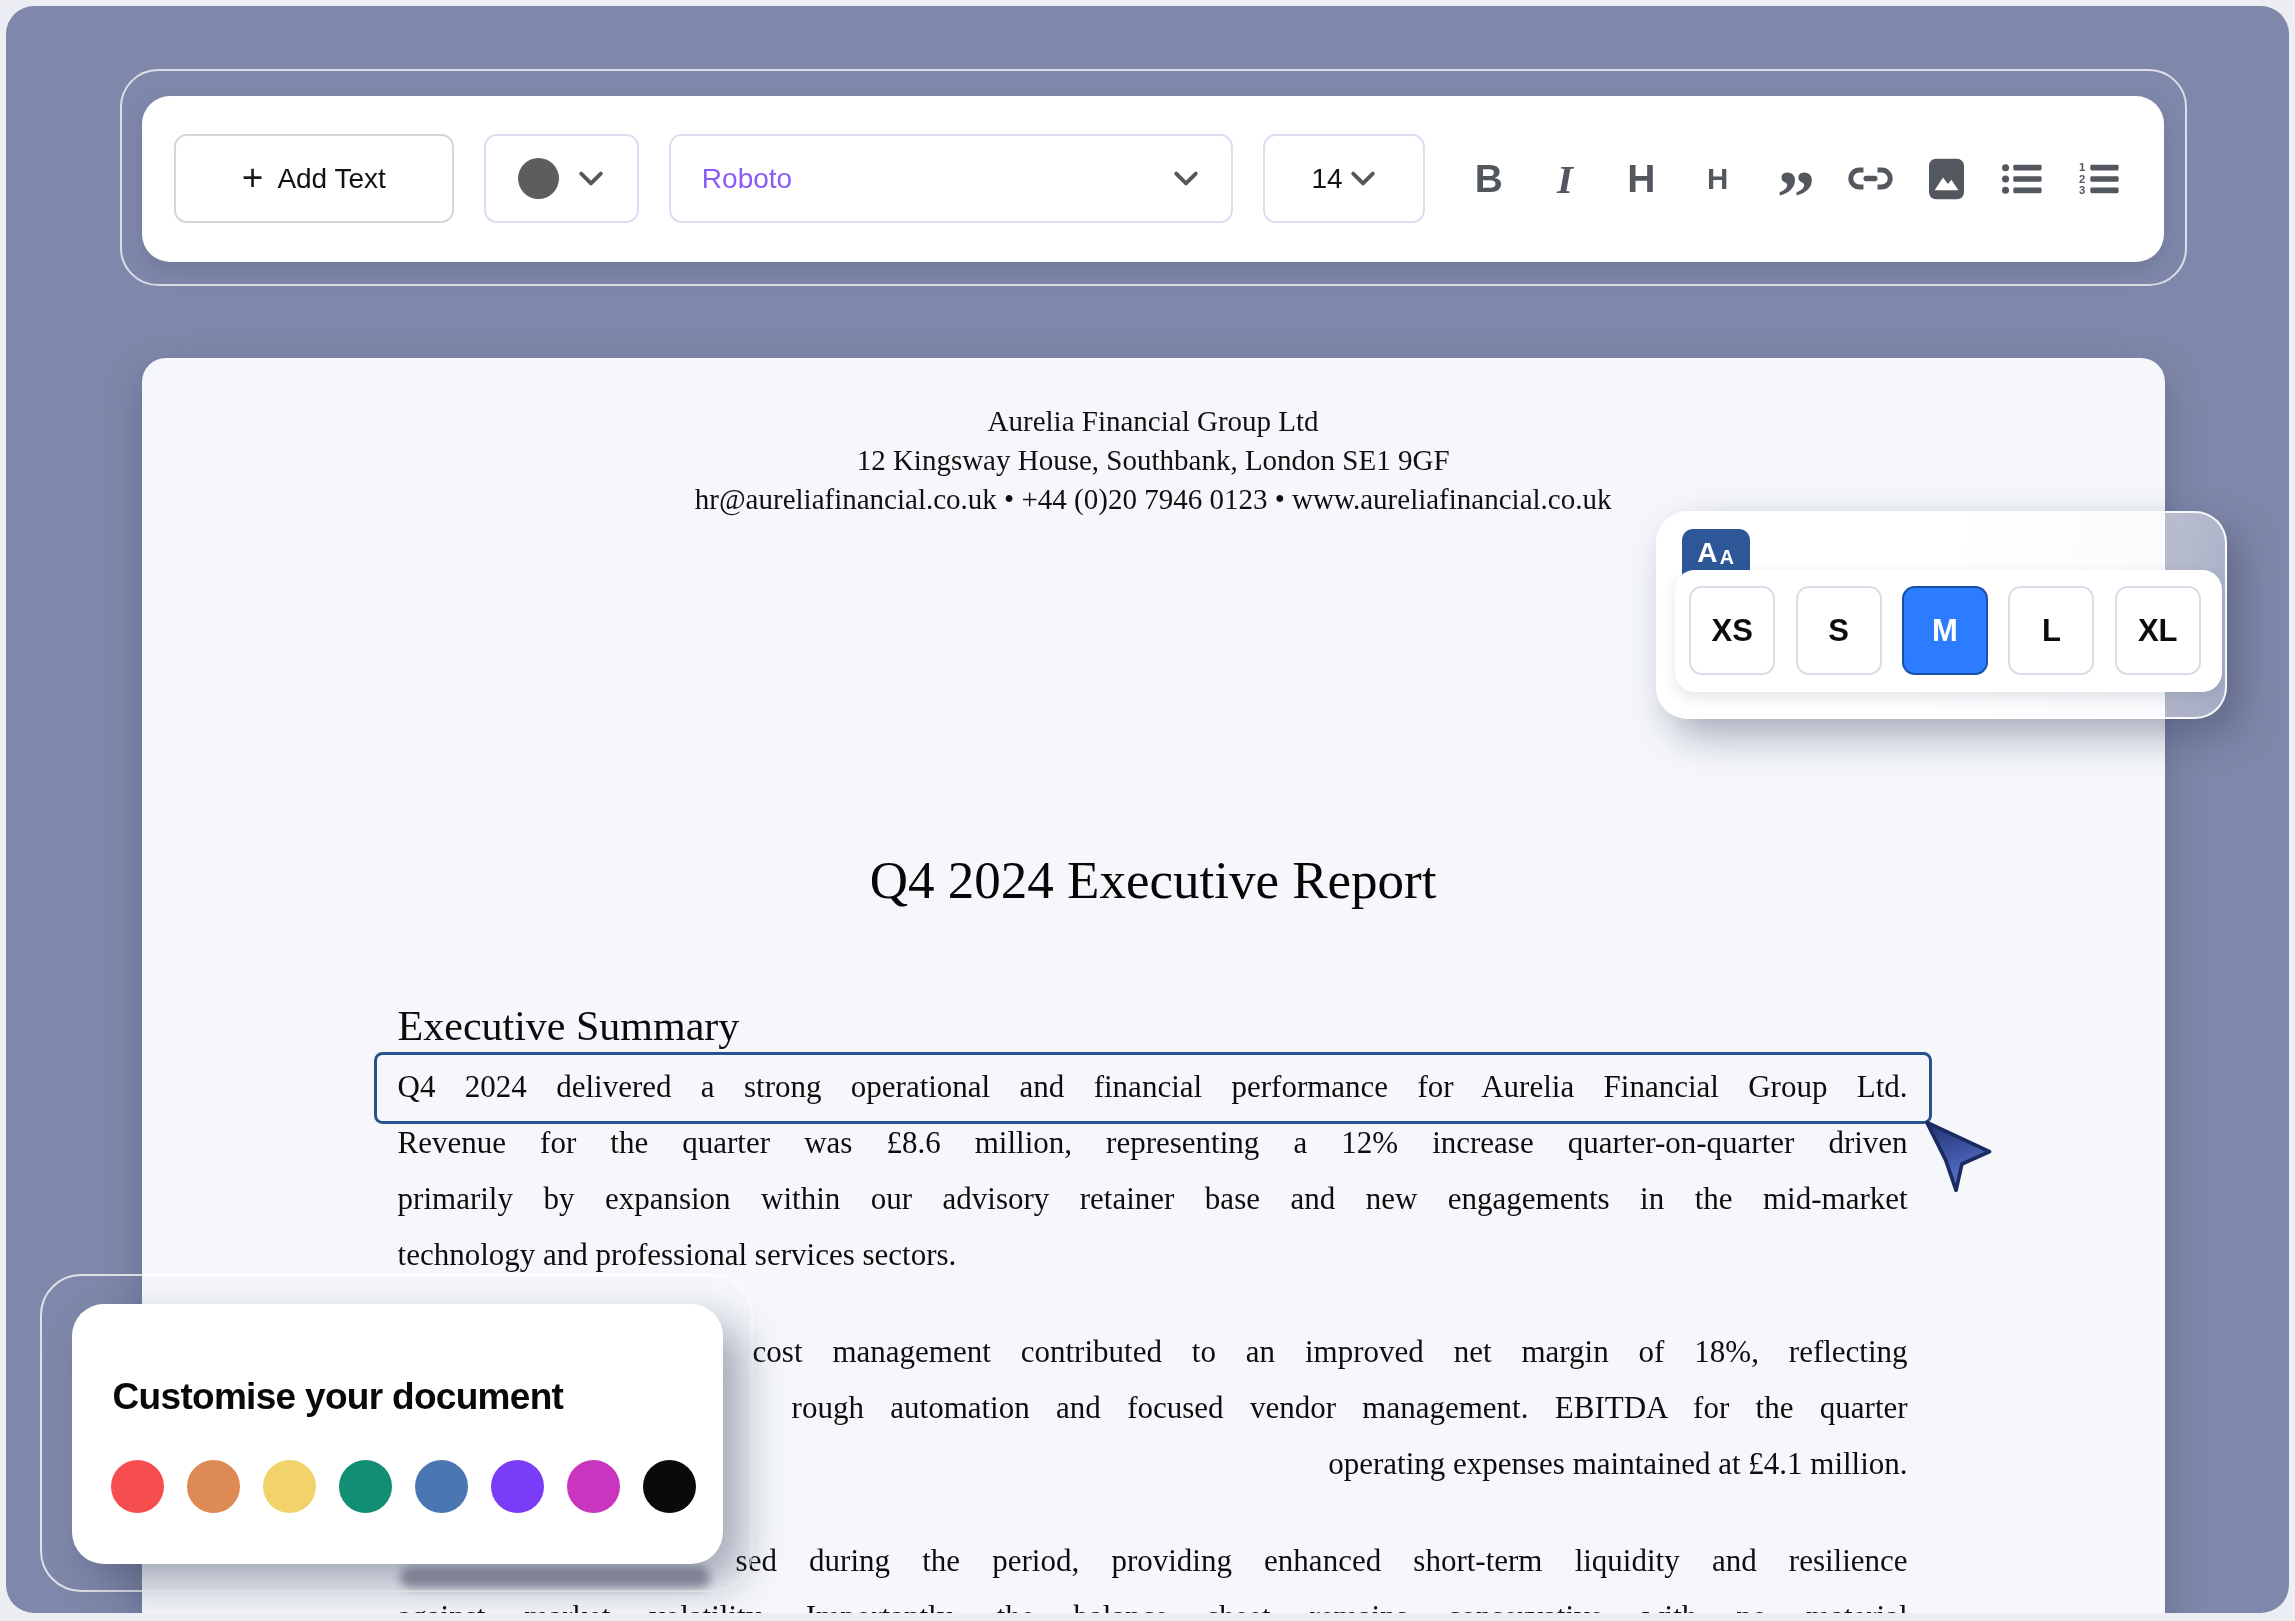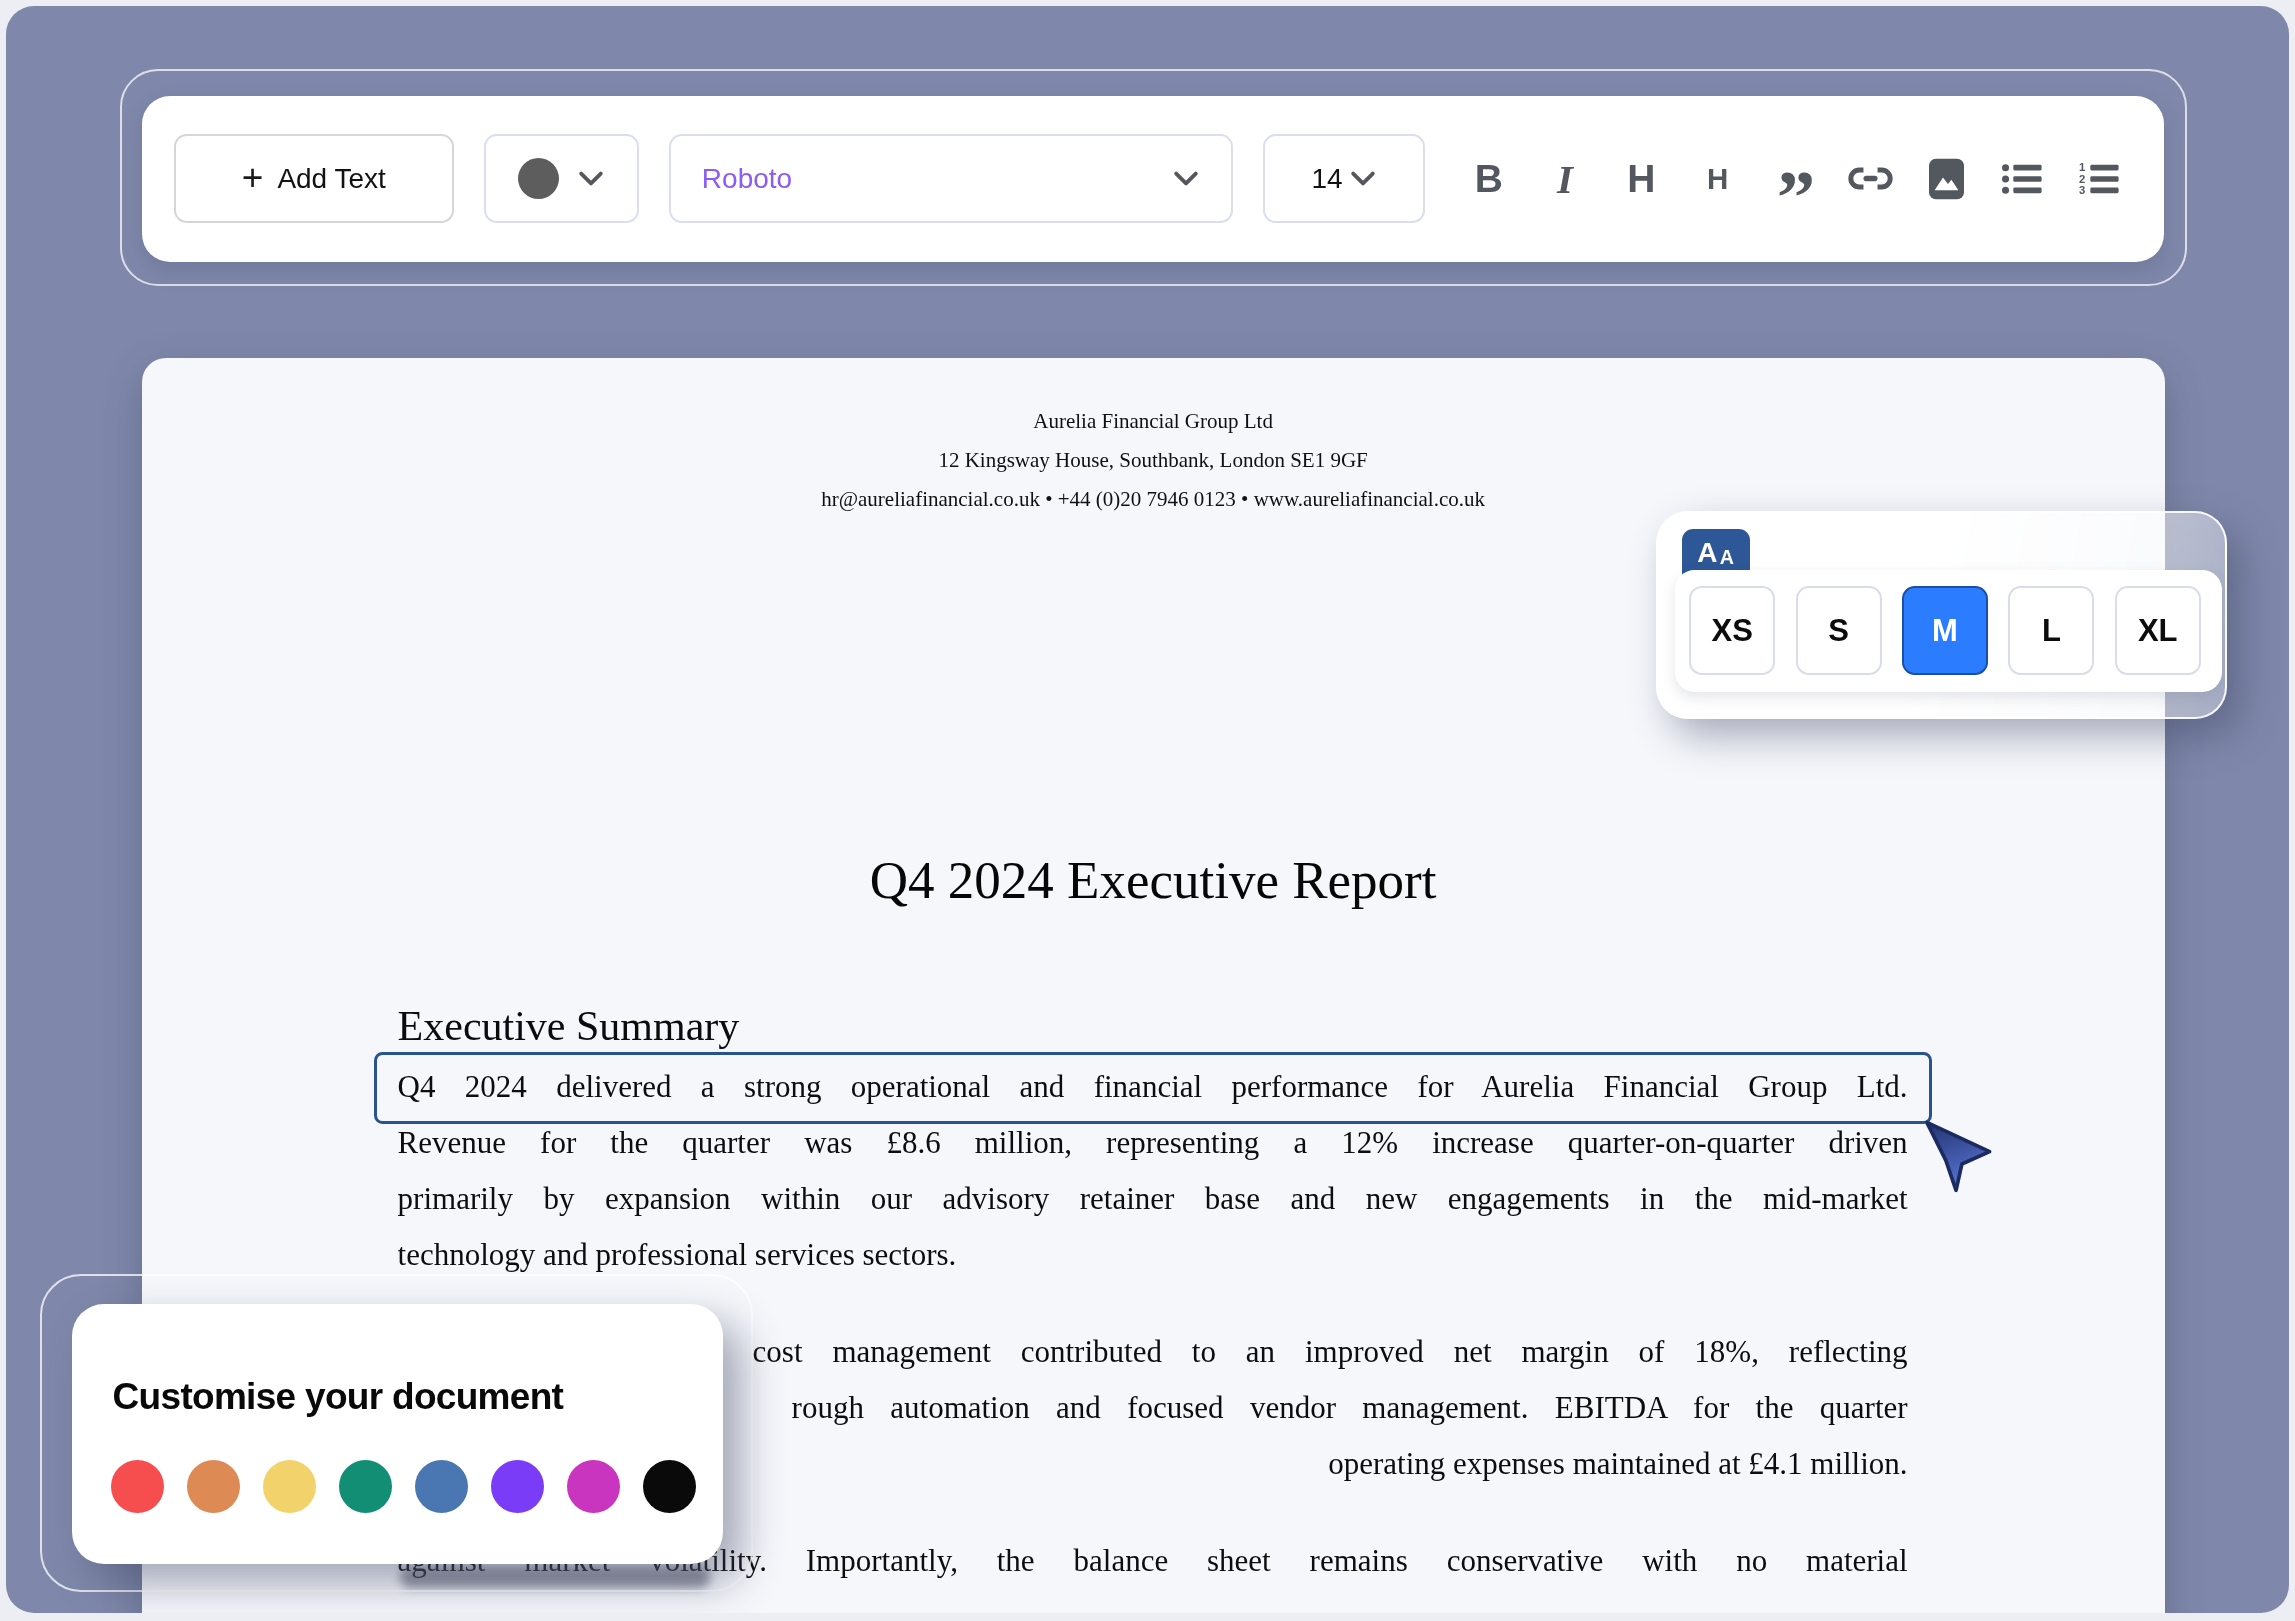--- a/index.html
+++ b/index.html
@@ -39,21 +39,21 @@
   .ib-h2 { font-size:29.5px; font-weight:800; }
   .ib-quote { font-family:"Liberation Serif", serif; font-size:77px; font-weight:700; line-height:0;
            transform:translateY(18.3px); letter-spacing:-4.2px; }
 
   
   .page { position:absolute; left:136px; top:352px; width:2023px; height:1337px;
            background:#F5F7FB; border-radius:24px; z-index:2;
            box-shadow:0 14px 39px rgba(48,54,84,.30);
            font-family:"Liberation Serif", serif; color:#0d0d0d; }
   .doc-header { position:absolute; left:0; top:44px; width:100%; text-align:center;
-           font-size:21px; line-height:39px; color:#101010; }
+           font-size:29px; line-height:39px; color:#101010; }
   .doc-title { position:absolute; left:0; top:492px; width:100%; text-align:center;
            font-size:53px; color:#070707; }
   .section-heading { position:absolute; left:256px; top:644px; font-size:42px; color:#0b0b0b; }
   .content { position:absolute; left:256px; top:701px; width:1510px; font-size:31px; }
   .content .ln { height:56px; line-height:56px; overflow:hidden; }
   .jl { text-align:justify; text-align-last:justify; }
   .ll { text-align:left; }
   .para { margin-bottom:41px; }
   .p2l0 { padding-left:355px; text-align:justify; text-align-last:justify; }
   .p2l1 { padding-left:394px; text-align:justify; text-align-last:justify; }
@@ -193,20 +193,21 @@
         <div class="ln jl">Revenue for the quarter was £8.6 million, representing a 12% increase quarter-on-quarter driven</div>
         <div class="ln jl">primarily by expansion within our advisory retainer base and new engagements in the mid-market</div>
         <div class="ln ll">technology and professional services sectors.</div>
       </div>
       <div class="para">
         <div class="ln p2l0">cost management contributed to an improved net margin of 18%, reflecting</div>
         <div class="ln p2l1">rough automation and focused vendor management. EBITDA for the quarter</div>
         <div class="ln p2l2">operating expenses maintained at £4.1 million.</div>
       </div>
       <div class="para">
+        <div class="ln p3l0">sed during the period, providing enhanced short-term liquidity and resilience</div>
         <div class="ln jl">against market volatility. Importantly, the balance sheet remains conservative with no material</div>
       </div>
     </div>
 
     <div class="selection-box"></div>
   </div>
 
   <div class="smudge"></div>
 
   <svg class="cursor" width="73" height="76" viewBox="0 0 100 104">

